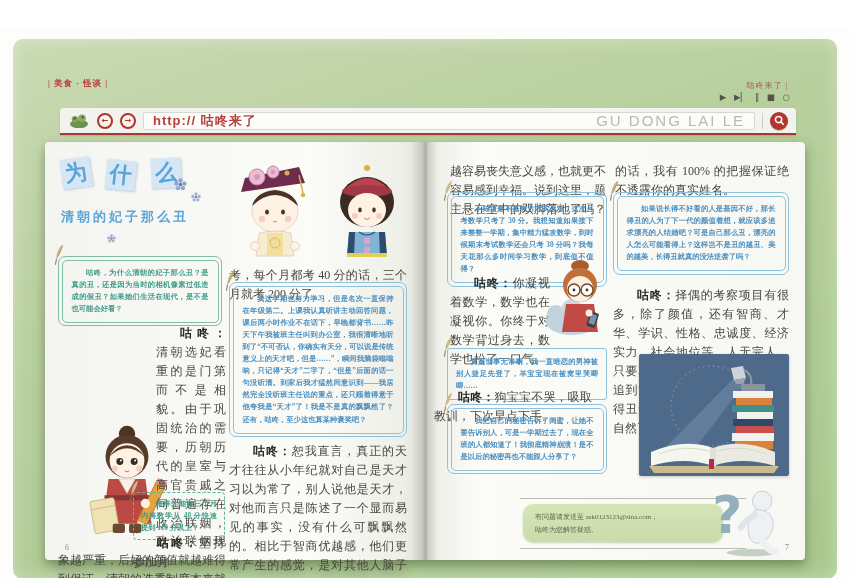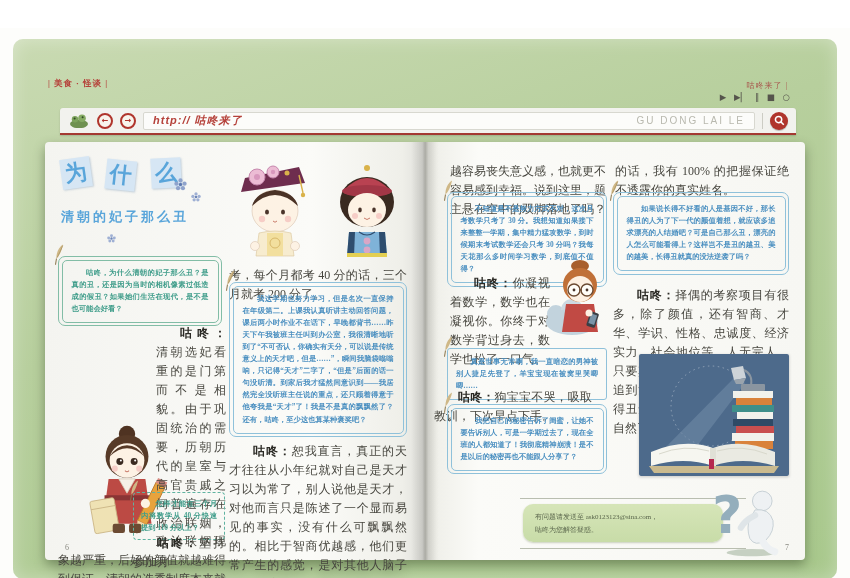--- a/index.html
+++ b/index.html
@@ -23,23 +23,23 @@
   .browser-bar { position:absolute; left:60px; top:80px; width:736px; height:27px;
     background:linear-gradient(#f6f6f2,#ececе6) , #f2f2ee; background:#f2f2ee;
     border-bottom:2px solid #a43a32; border-radius:3px 3px 0 0;
     display:flex; align-items:center; padding:0 8px; gap:7px;
     box-shadow:0 1px 2px rgba(0,0,0,.15); }
   .nav-btn { width:16px; height:16px; border-radius:50%; background:#f8f4ec;
     border:2px solid #b0352c; color:#b0352c; font-size:8px; line-height:12px;
     text-align:center; font-family:"DejaVu Sans",sans-serif; font-weight:bold; cursor:pointer; flex:0 0 auto;}
   .url-field { flex:1; height:18px; background:#fcfcfa; border:1px solid #d8d8d0;
     border-radius:2px; display:flex; align-items:center; padding:0 9px; }
-  .url-text { font-size:11px; font-weight:bold; color:#b5413a; letter-spacing:1px;
-    font-family:"Liberation Sans",sans-serif;font-style:italic; }
-  .brand-text { margin-left:auto; font-size:10px; color:#b9b9af; letter-spacing:2px;
+  .url-text { font-size:13px; font-weight:bold; color:#b5413a; letter-spacing:1px;
+    font-family:"Liberation Sans",sans-serif; }
+  .brand-text { margin-left:auto; font-size:15px; color:#b9b9af; letter-spacing:2px;
     font-family:"Liberation Sans",sans-serif; }
   .bar-divider { width:1px; height:16px; background:#ccccc4; flex:0 0 auto; }
   .search-btn { width:18px; height:18px; border-radius:50%; background:#b0352c;
     display:flex; align-items:center; justify-content:center; cursor:pointer; flex:0 0 auto;
     box-shadow:0 1px 1px rgba(0,0,0,.25); }
 
   
   #pages { position:absolute; left:45px; top:114px; width:760px; height:418px;
     filter:drop-shadow(0 5px 6px rgba(45,60,30,.45)); }
   .page { position:absolute; top:0; height:418px; width:380px; }

